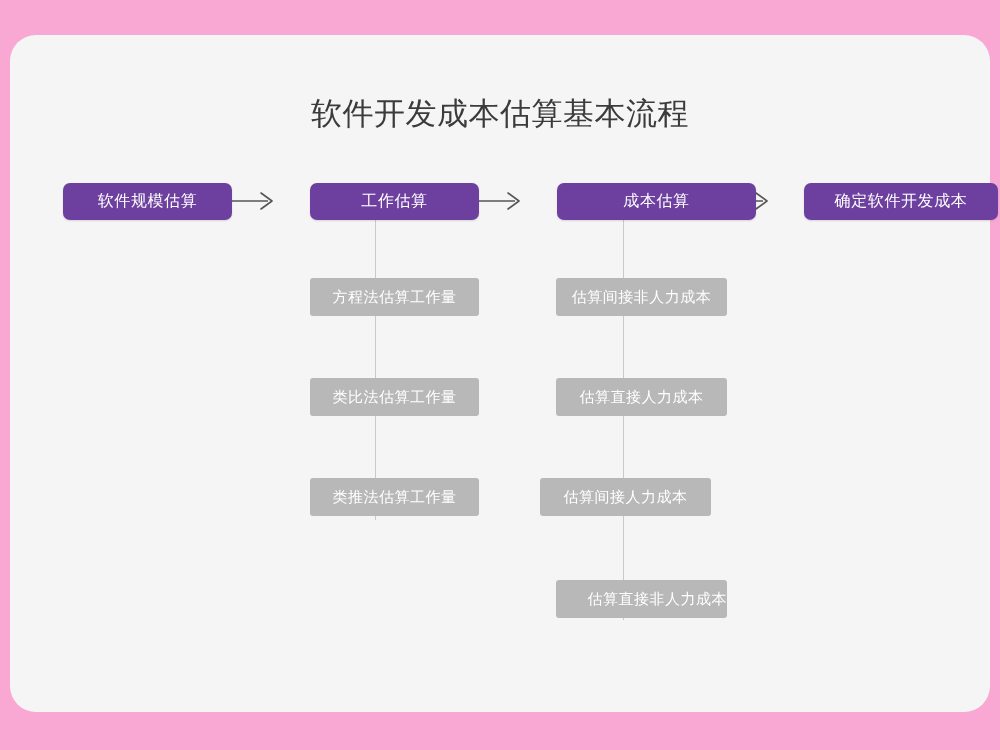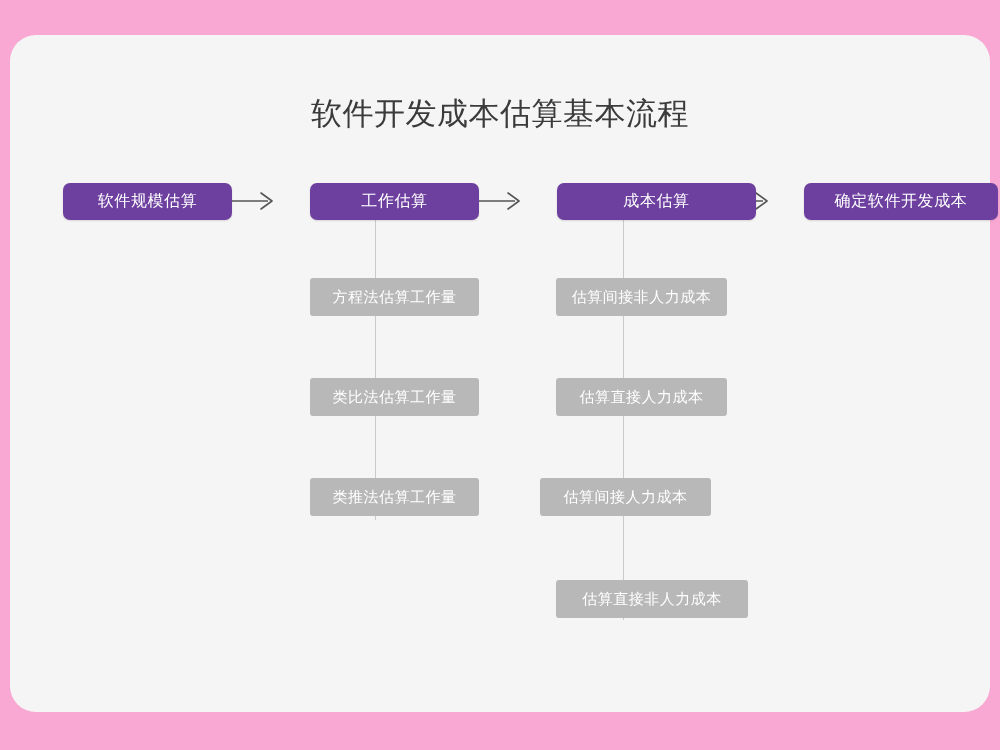--- a/index.html
+++ b/index.html
@@ -141,17 +141,17 @@
 
   <div class="node sub" style="left:537px; top:378px; width:171px;">
     <span>估算直接人力成本</span>
   </div>
   <div class="node sub" style="left:537px; top:278px; width:171px;">
     <span>估算间接非人力成本</span>
   </div>
   <div class="node sub" style="left:521px; top:478px; width:171px;">
     <span>估算间接人力成本</span>
   </div>
-  <div class="node sub" style="left:537px; top:580px; width:192px;">
+  <div class="node sub" style="left:537px; top:580px; width:171px;justify-content:flex-end;">
     <span>估算直接非人力成本</span>
   </div>
 
 </div>
 
 </body></html>

